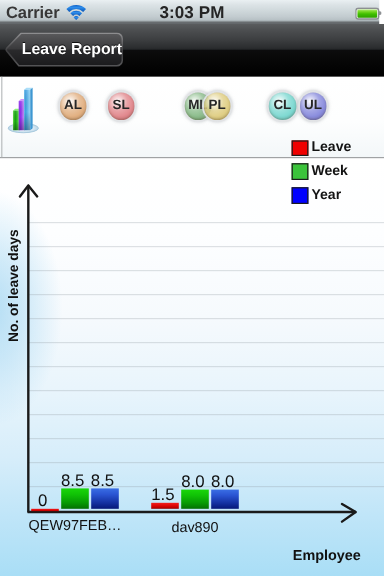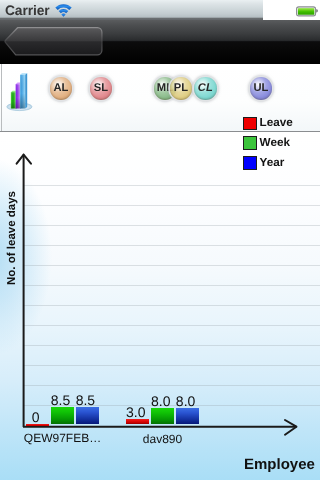--- a/index.html
+++ b/index.html
@@ -5,21 +5,21 @@
   html,body{margin:0;padding:0;background:#fff;}
   body{width:320px;height:480px;overflow:hidden;
        font-family:"Liberation Sans",sans-serif;
        -webkit-font-smoothing:antialiased;
        text-rendering:geometricPrecision;}
   #app{filter:blur(0px);}
 
   #app{position:relative;width:320px;height:480px;overflow:hidden;}
 
   
-  .statusbar{position:absolute;left:0;top:0;width:263px;height:20px;
+  .statusbar{position:absolute;left:0;top:0;width:316px;height:20px;
     background:linear-gradient(to bottom,#eaf0f2 0%,#dde4e7 18%,#cfd8db 45%,#c2cbcf 70%,#b6c0c4 84%,#9aa2a6 88%,#6a6e70 92%,#62666a 100%);}
   .sb-carrier{position:absolute;left:5px;top:3.1px;font-size:13.8px;font-weight:bold;
     color:#373737;letter-spacing:-0.1px;}
   .sb-wifi{position:absolute;left:55px;top:4px;width:17px;height:13px;}
   .sb-time{position:absolute;left:0;top:3.1px;width:320px;text-align:center;
     font-size:14.2px;font-weight:bold;color:#252525;letter-spacing:0.1px;}
   .sb-batt{position:absolute;left:296px;top:4.2px;width:22px;height:11px;}
 
   
   .navbar{position:absolute;left:0;top:20px;width:320px;height:44px;
@@ -49,21 +49,21 @@
   .chart{position:absolute;left:0;top:132px;width:320px;height:348px;
     background:
       radial-gradient(ellipse 58px 98px at -6px 125px, rgba(120,196,236,0.52) 0%, rgba(130,200,238,0.34) 45%, rgba(150,210,240,0.0) 100%),
       linear-gradient(to bottom,#ffffff 0%,#fdfeff 18%,#f6fafd 38%,#e9f5fc 55%,#d6edfa 72%,#bfe5f8 86%,#a9def6 100%);
     overflow:hidden;}
   .gridline{position:absolute;left:24px;right:0;height:1px;background:rgba(150,160,165,.30);}
   .axis-svg{position:absolute;left:0;top:0;width:320px;height:348px;}
   .ylabel{position:absolute;color:#111;font-size:11.5px;font-weight:bold;
      writing-mode:vertical-rl;transform:rotate(180deg);white-space:nowrap;
      letter-spacing:0px;}
-  .xlabel{position:absolute;color:#111;font-size:15px;font-weight:bold;}
+  .xlabel{position:absolute;color:#111;font-size:12px;font-weight:bold;}
   .bar{position:absolute;}
   .vallabel{position:absolute;font-size:14px;color:#111;text-align:center;line-height:14px;}
   .catlabel{position:absolute;font-size:12px;color:#111;text-align:center;white-space:nowrap;}
 
   
   .legend{position:absolute;}
   .legend-item{position:absolute;height:16px;left:0;}
   .legend-swatch{position:absolute;left:0;top:0;width:13.6px;height:13.6px;
      border:1.5px solid #1c1c1c;box-sizing:border-box;}
   .legend-text{position:absolute;left:16.2px;top:-1.5px;font-size:11.7px;font-weight:bold;
@@ -84,20 +84,21 @@
             <stop offset="100%" stop-color="#0a54b4"></stop>
           </linearGradient>
         </defs>
         <g fill="url(#wfg)">
           <path d="M0.3 3.6 A11.6 11.6 0 0 1 16.7 3.6 L14.3 6.0 A8.2 8.2 0 0 0 2.7 6.0 Z"></path>
           <path d="M3.6 6.95 A6.93 6.93 0 0 1 13.4 6.95 L11.1 9.25 A3.68 3.68 0 0 0 5.9 9.25 Z"></path>
           <path d="M8.5 12.7 L6.3 10.5 A3.11 3.11 0 0 1 10.7 10.5 Z"></path>
         </g>
       </svg>
     </div>
+    <div class="sb-time">3:03 PM</div>
     <div class="sb-batt">
       <svg width="22" height="11" viewBox="0 0 22 11">
         <defs>
           <linearGradient id="btg" x1="0" y1="0" x2="0" y2="1">
             <stop offset="0%" stop-color="#a9e86a"></stop>
             <stop offset="28%" stop-color="#6fd41d"></stop>
             <stop offset="55%" stop-color="#3fbe00"></stop>
             <stop offset="100%" stop-color="#2e9f00"></stop>
           </linearGradient>
         </defs>
@@ -119,20 +120,21 @@
             <stop offset="100%" stop-color="#1b1b1d"></stop>
           </linearGradient>
           <linearGradient id="bbs" x1="0" y1="0" x2="0" y2="1">
             <stop offset="0%" stop-color="#8e8e90"></stop>
             <stop offset="55%" stop-color="#3d3d3f"></stop>
             <stop offset="100%" stop-color="#545456"></stop>
           </linearGradient>
         </defs>
         <path d="M13.6 0.7 H93.3 a4.6 4.6 0 0 1 4.6 4.6 V23.2 a4.6 4.6 0 0 1 -4.6 4.6 H11.7 L1.6 15.6 a1.8 1.8 0 0 1 0 -2.4 Z" fill="url(#bbg)" stroke="url(#bbs)" stroke-width="1.3" stroke-linejoin="round"></path>
       </svg>
+      <div class="backbtn-label">Leave Report</div>
     </div>
   </div>
 
   <div class="toolbar">
     <div class="chartglyph">
       <svg width="30" height="40" viewBox="0 0 30 40">
         <defs>
           <linearGradient id="gGrn" x1="0" y1="0" x2="1" y2="0">
             <stop offset="0%" stop-color="#7ae068"></stop>
               <stop offset="16%" stop-color="#2bbb1c"></stop>
@@ -193,21 +195,21 @@
         </div>
         <div class="circle" style="left: 89.6px; background: radial-gradient(circle at 38% 33%, rgb(255, 255, 255) 0%, rgba(226, 138, 143, 0.8) 38%, rgb(226, 138, 143) 62%, rgb(198, 110, 115) 100%);">
           <span>SL</span>
         </div>
         <div class="circle" style="left: 129.6px; background: radial-gradient(circle at 38% 33%, rgb(255, 255, 255) 0%, rgba(140, 189, 140, 0.8) 38%, rgb(140, 189, 140) 62%, rgb(112, 161, 112) 100%); margin-left: 24px;">
           <span>ML</span>
         </div>
         <div class="circle" style="left: 169.6px; background: radial-gradient(circle at 38% 33%, rgb(255, 255, 255) 0%, rgba(224, 207, 134, 0.8) 38%, rgb(224, 207, 134) 62%, rgb(196, 179, 106) 100%);">
           <span>PL</span>
         </div>
-        <div class="circle" style="left: 194px; background: radial-gradient(circle at 38% 33%, rgb(255, 255, 255) 0%, rgba(127, 217, 210, 0.8) 38%, rgb(127, 217, 210) 62%, rgb(99, 189, 182) 100%); font-style: italic;">
+        <div class="circle" style="left: 224px; background: radial-gradient(circle at 38% 33%, rgb(255, 255, 255) 0%, rgba(127, 217, 210, 0.8) 38%, rgb(127, 217, 210) 62%, rgb(99, 189, 182) 100%);">
           <span>CL</span>
         </div>
         <div class="circle" style="left: 249.6px; background: radial-gradient(circle at 38% 33%, rgb(255, 255, 255) 0%, rgba(139, 142, 222, 0.8) 38%, rgb(139, 142, 222) 62%, rgb(111, 114, 194) 100%);">
           <span>UL</span>
         </div>
       </div>
   </div>
 
   <div class="chart">
     <div id="gridlines">
@@ -232,21 +234,21 @@
     </svg>
     <div id="bars">
         <div class="bar" style="left: 25.8px; width: 23.2px; height: 2.6px; top: 291.8px; background: linear-gradient(rgb(240, 32, 32) 0%, rgb(230, 12, 12) 35%, rgb(198, 0, 0) 75%, rgb(144, 0, 0) 100%);"></div>
         <div class="vallabel" style="left: 18px; width: 35.2px; top: 278.1px;">0</div>
         <div class="bar" style="left: 50.7px; width: 23.2px; height: 17.51px; top: 274.79px; background: linear-gradient(rgb(25, 214, 10) 0%, rgb(16, 194, 6) 30%, rgb(6, 154, 4) 70%, rgb(3, 112, 3) 100%);"></div>
         <div class="vallabel" style="left: 42.9px; width: 35.2px; top: 260.59px;">8.5</div>
         <div class="bar" style="left: 75.6px; width: 23.2px; height: 17.51px; top: 274.79px; background: linear-gradient(rgb(58, 110, 228) 0%, rgb(42, 84, 210) 30%, rgb(19, 48, 159) 72%, rgb(5, 24, 120) 100%);"></div>
         <div class="vallabel" style="left: 67.8px; width: 35.2px; top: 260.59px;">8.5</div>
         <div class="catlabel" style="left: 2.5px; width: 120px; top: 298.8px; text-align: center;">QEW97FEB…</div>
         <div class="bar" style="left: 126px; width: 23.2px; height: 5.15px; top: 287.15px; background: linear-gradient(rgb(240, 32, 32) 0%, rgb(230, 12, 12) 35%, rgb(198, 0, 0) 75%, rgb(144, 0, 0) 100%);"></div>
-        <div class="vallabel" style="left: 118.2px; width: 35.2px; top: 272.95px;">3.0</div>
+        <div class="vallabel" style="left: 118.2px; width: 35.2px; top: 272.95px;">1.5</div>
         <div class="bar" style="left: 150.9px; width: 23.2px; height: 16.48px; top: 275.82px; background: linear-gradient(rgb(25, 214, 10) 0%, rgb(16, 194, 6) 30%, rgb(6, 154, 4) 70%, rgb(3, 112, 3) 100%);"></div>
         <div class="vallabel" style="left: 143.1px; width: 35.2px; top: 261.62px;">8.0</div>
         <div class="bar" style="left: 175.8px; width: 23.2px; height: 16.48px; top: 275.82px; background: linear-gradient(rgb(58, 110, 228) 0%, rgb(42, 84, 210) 30%, rgb(19, 48, 159) 72%, rgb(5, 24, 120) 100%);"></div>
         <div class="vallabel" style="left: 168px; width: 35.2px; top: 261.62px;">8.0</div>
         <div class="catlabel" style="left: 102.5px; width: 120px; top: 300px;">dav890</div>
       </div>
     <div class="ylabel" style="left:6px;top:59px;">No. of leave days</div>
     <div class="xlabel" style="left:244px;top:324px;">Employee</div>
   </div>
   <div class="legend" id="legend" style="left:243.4px;top:116.5px;">

